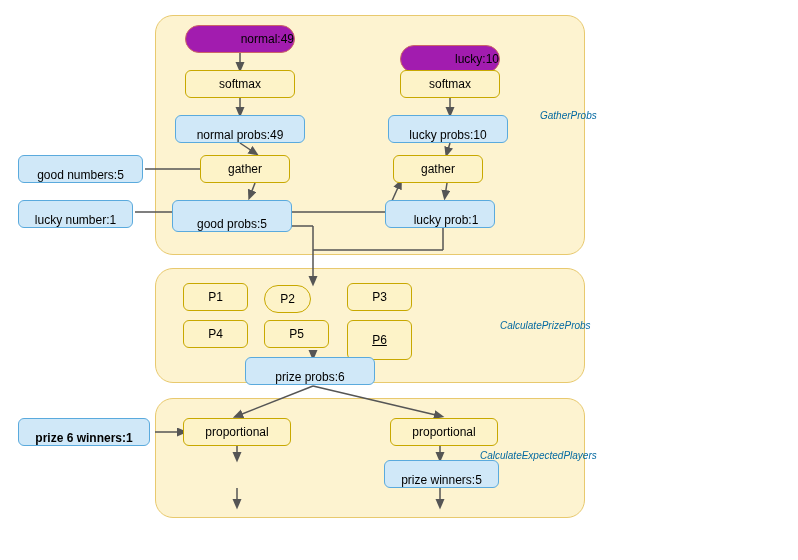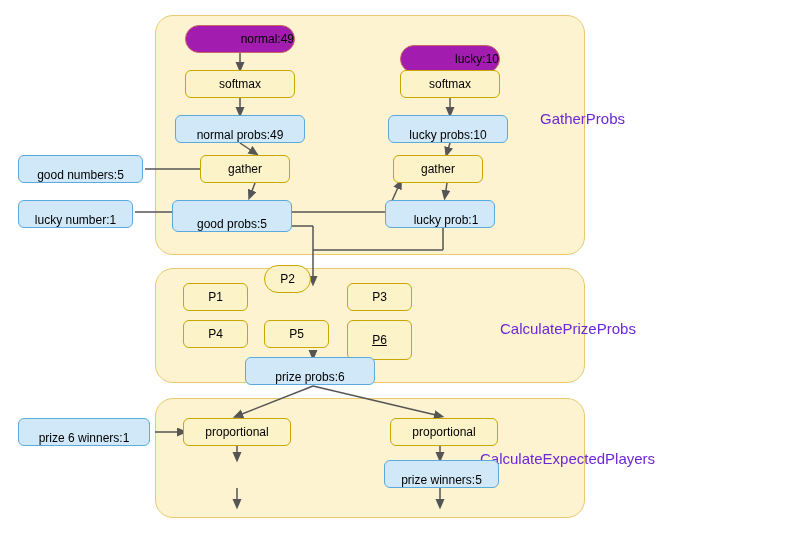--- a/index.html
+++ b/index.html
@@ -22,23 +22,24 @@
     
     .group {
       position: absolute;
       border-radius: 18px;
       background: #fdf3d0;
       border: 1.5px solid #e8c96e;
     }
 
     .group-label {
       position: absolute;
-      font-size: 15px;
-      color: #6d28d9;
+      font-size: 10px;
+      color: #0369a1;
       font-weight: normal;
+      font-style: italic;
     }
 
     
     .node {
       position: absolute;
       border-radius: 6px;
       display: flex;
       align-items: center;
       justify-content: center;
       text-align: center;
@@ -187,21 +188,21 @@
   </div>
 
   <div class="node node-blue" style="left:385px;top:200px;width:110px;height:28px;padding-left:12px;">
     <span>lucky prob:1</span>
   </div>
 
   <div class="node node-yellow" style="left:183px;top:283px;width:65px;height:28px;">
     <span>P1</span>
   </div>
 
-  <div class="node node-yellow" style="left:264px;top:265px;width:47px;height:28px;border-radius:14px;">
+  <div class="node node-yellow" style="left:264px;top:285px;width:47px;height:28px;border-radius:14px;">
     <span>P2</span>
   </div>
 
   <div class="node node-yellow" style="left:347px;top:283px;width:65px;height:28px;">
     <span>P3</span>
   </div>
 
   <div class="node node-yellow" style="left:183px;top:320px;width:65px;height:28px;">
     <span>P4</span>
   </div>
@@ -211,21 +212,21 @@
   </div>
 
   <div class="node node-yellow" style="left:347px;top:320px;width:65px;height:40px;text-decoration:underline;">
     <span>P6</span>
   </div>
 
   <div class="node node-blue" style="left:245px;top:357px;width:130px;height:28px;">
     <span>prize probs:6</span>
   </div>
 
-  <div class="node node-blue" style="left:18px;top:418px;width:132px;height:28px;">
+  <div class="node node-blue" style="left:18px;top:418px;width:132px;height:28px;font-weight:bold;">
     <span>prize 6 winners:1</span>
   </div>
 
   <div class="node node-yellow" style="left:183px;top:418px;width:108px;height:28px;">
     <span>proportional</span>
   </div>
 
   <div class="node node-yellow" style="left:390px;top:418px;width:108px;height:28px;">
     <span>proportional</span>
   </div>

